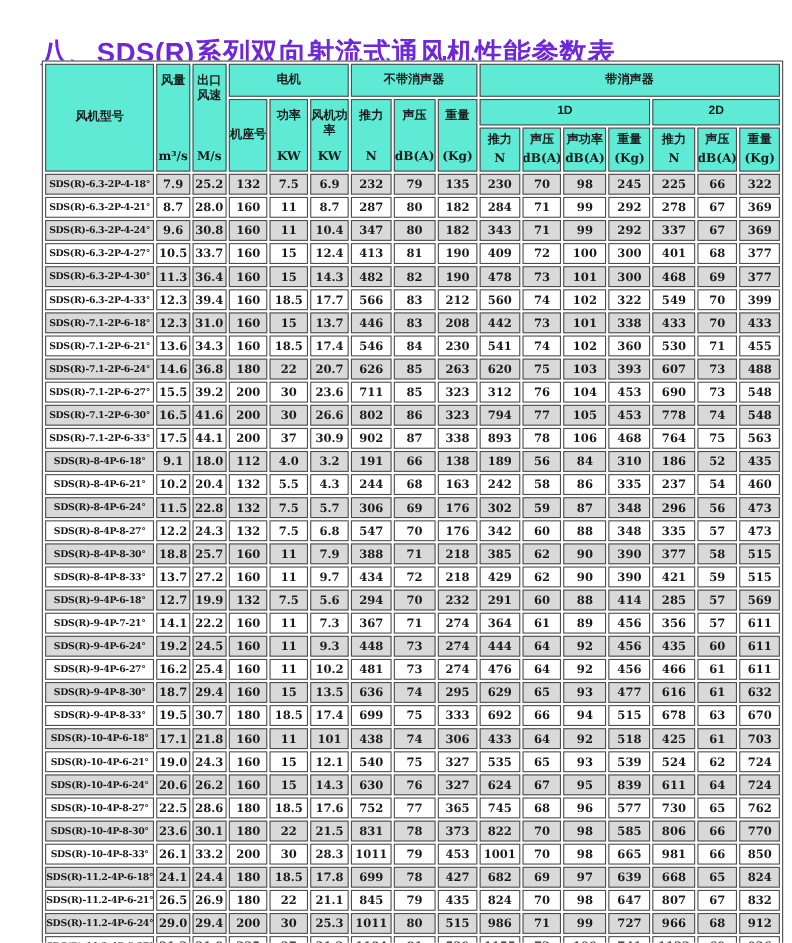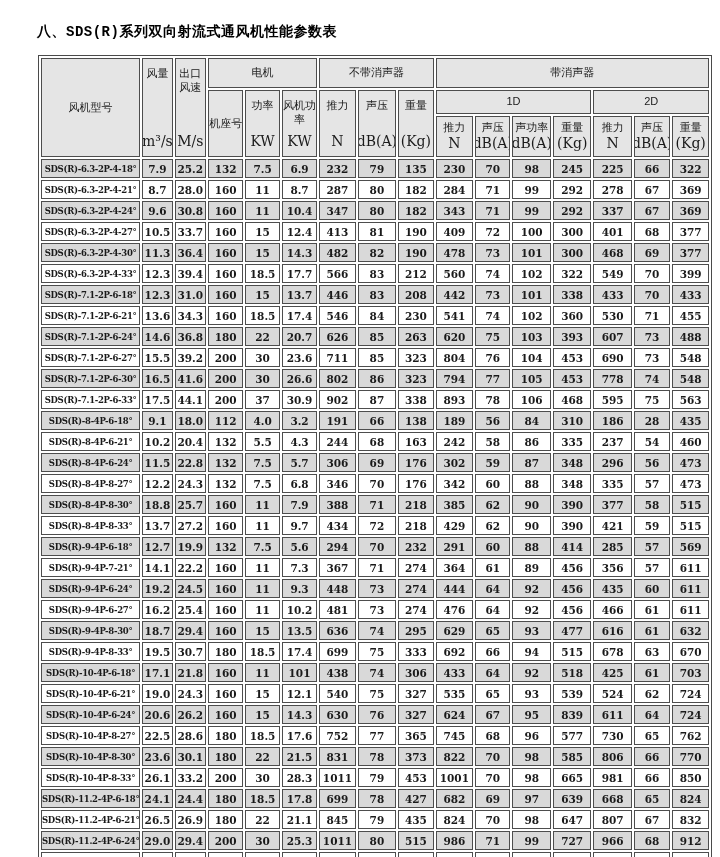--- a/index.html
+++ b/index.html
@@ -7,64 +7,63 @@
     width:720px;height:857px;
     background:#ffffff;
     font-family:"Liberation Sans",sans-serif;
     color:#1a1a1a;
     position:relative;
     overflow:hidden;
   }
   .page-title{
     position:absolute;
     left:37px;top:14px;
-    font-size:14px;
+    font-size:25px;
     font-weight:bold;
     letter-spacing:0.5px;
-    color:#000000;
-    font-family:Liberation Mono, monospace;
+    color:#6d28d9;
   }
   .fan-table{
     position:absolute;
     left:38px;top:55px;
     width:674px;
     border-collapse:separate;
     border-spacing:2px;
     table-layout:fixed;
     background:#ffffff;
     border:1px solid #4a4a4a;
   }
   .fan-table th,.fan-table td{
     border:1px solid #4d4d4d;
     text-align:center;
     vertical-align:middle;
     padding:0;
     overflow:hidden;
     background:#ffffff;
   }
   .fan-table th{
-    background:#e5e5e5;
+    background:#5eead4;
     font-size:11px;
-    font-weight:normal;
+    font-weight:bold;
     line-height:1.25;
   }
   thead tr.grp-row th{height:28px;}
   thead tr.dist-row th{height:22px;margin-left:40px;}
   thead tr.leaf-row th{height:38px;}
   .hdr-stack{
     display:flex;flex-direction:column;
     justify-content:space-between;
     align-items:center;
     height:100%;
     padding:8px 0 6px 0;
     box-sizing:border-box;
   }
   .hdr-stack .unit{
     font-family:"DejaVu Serif",serif;
-    font-size:14px;
+    font-size:11px;
   }
   .leaf-row .hdr-stack{padding:4px 0 4px 0;}
   tbody td{
     height:17px;
     font-family:"DejaVu Serif",serif;
     font-weight:bold;
     font-size:10.5px;
     white-space:nowrap;
   }
   tbody td.model{
@@ -364,21 +363,21 @@
       <tr>
         <td class="model">SDS(R)-7.1-2P-6-27°</td>
         <td>15.5</td>
         <td>39.2</td>
         <td>200</td>
         <td>30</td>
         <td>23.6</td>
         <td>711</td>
         <td>85</td>
         <td>323</td>
-        <td>804</td>
+        <td>312</td>
         <td>76</td>
         <td>104</td>
         <td>453</td>
         <td>690</td>
         <td>73</td>
         <td>548</td>
       </tr>
       <tr class="shade">
         <td class="model">SDS(R)-7.1-2P-6-30°</td>
         <td>16.5</td>
@@ -404,40 +403,40 @@
         <td>200</td>
         <td>37</td>
         <td>30.9</td>
         <td>902</td>
         <td>87</td>
         <td>338</td>
         <td>893</td>
         <td>78</td>
         <td>106</td>
         <td>468</td>
-        <td>595</td>
+        <td>764</td>
         <td>75</td>
         <td>563</td>
       </tr>
       <tr class="shade">
         <td class="model">SDS(R)-8-4P-6-18°</td>
         <td>9.1</td>
         <td>18.0</td>
         <td>112</td>
         <td>4.0</td>
         <td>3.2</td>
         <td>191</td>
         <td>66</td>
         <td>138</td>
         <td>189</td>
         <td>56</td>
         <td>84</td>
         <td>310</td>
         <td>186</td>
-        <td>28</td>
+        <td>52</td>
         <td>435</td>
       </tr>
       <tr>
         <td class="model">SDS(R)-8-4P-6-21°</td>
         <td>10.2</td>
         <td>20.4</td>
         <td>132</td>
         <td>5.5</td>
         <td>4.3</td>
         <td>244</td>
@@ -469,21 +468,21 @@
         <td>56</td>
         <td>473</td>
       </tr>
       <tr>
         <td class="model">SDS(R)-8-4P-8-27°</td>
         <td>12.2</td>
         <td>24.3</td>
         <td>132</td>
         <td>7.5</td>
         <td>6.8</td>
-        <td>346</td>
+        <td>547</td>
         <td>70</td>
         <td>176</td>
         <td>342</td>
         <td>60</td>
         <td>88</td>
         <td>348</td>
         <td>335</td>
         <td>57</td>
         <td>473</td>
       </tr>

